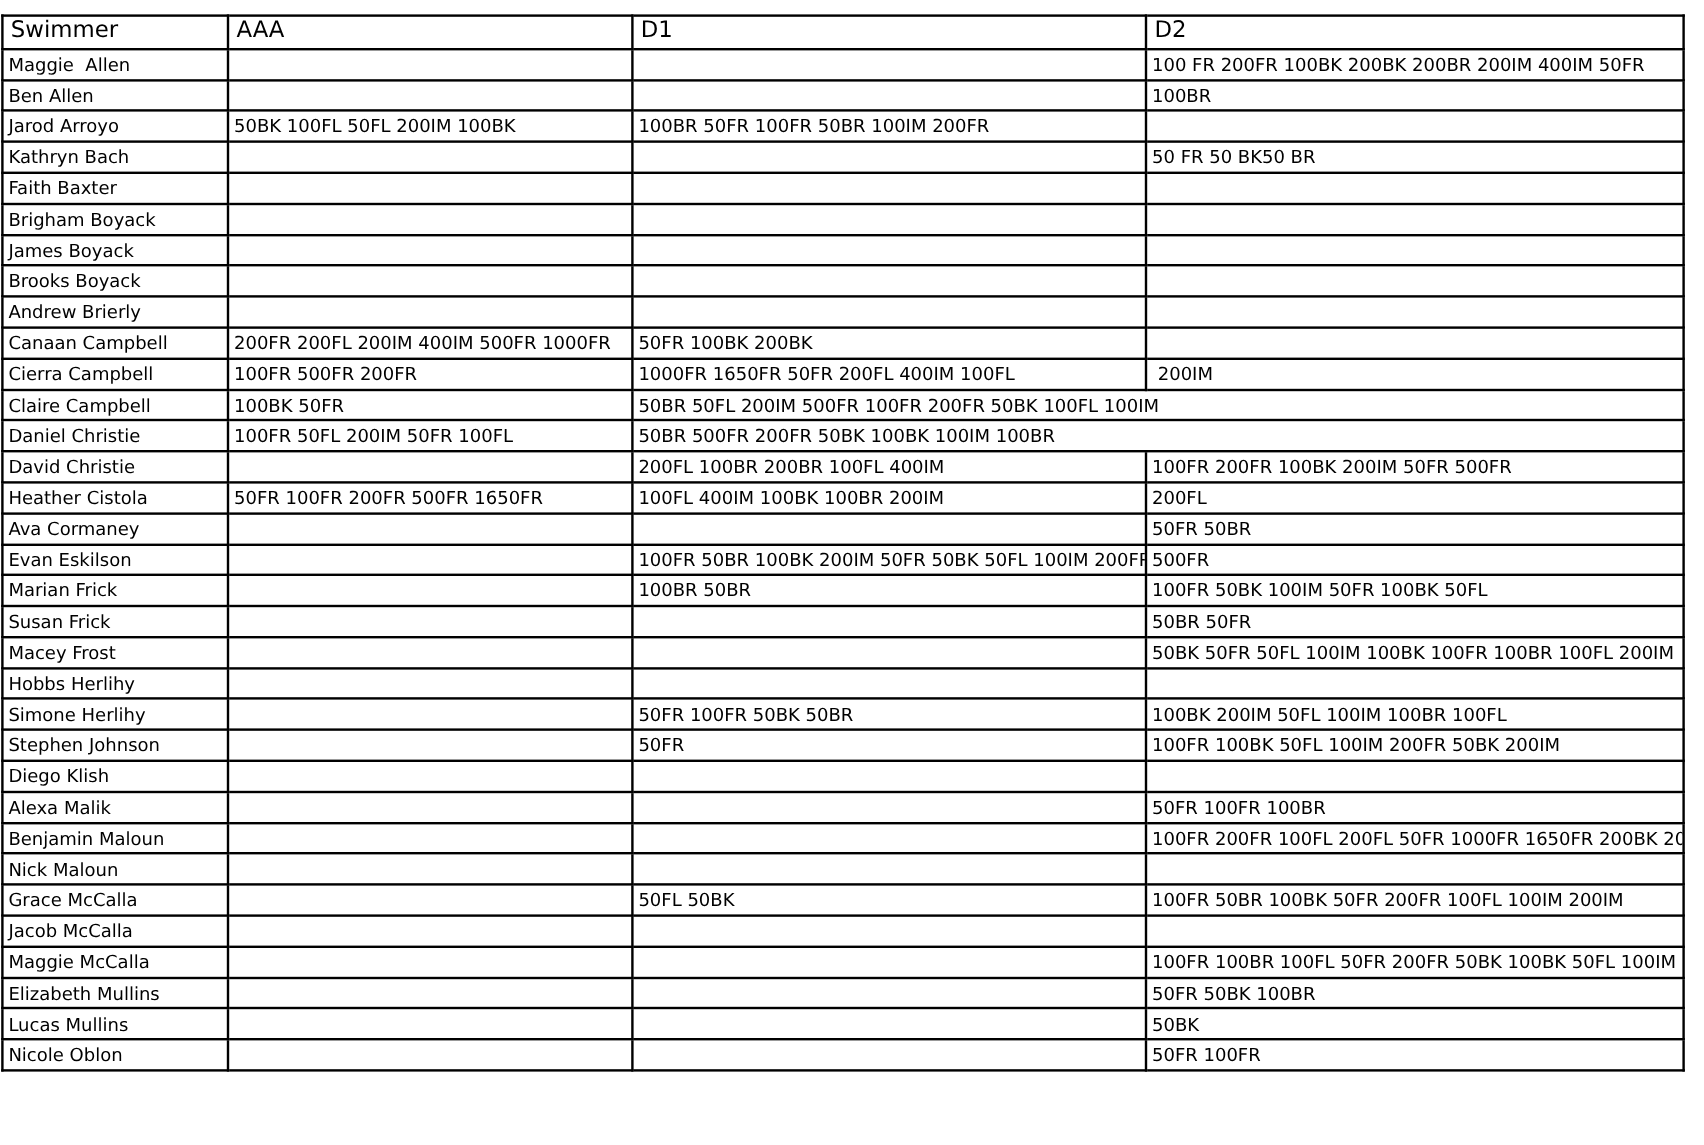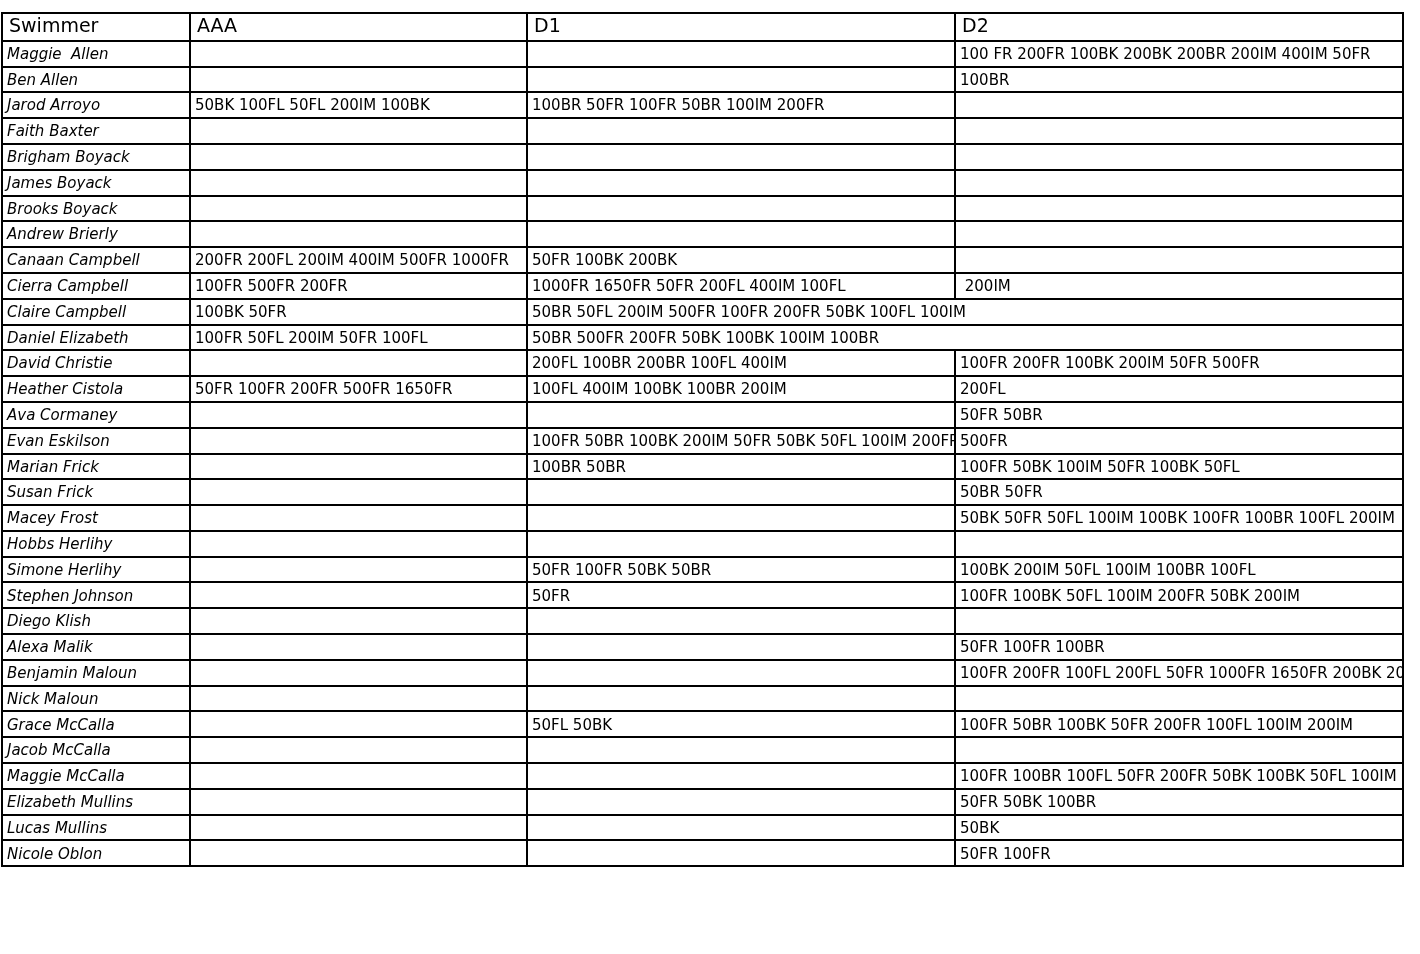--- a/index.html
+++ b/index.html
@@ -36,21 +36,21 @@
     text-align: left;
     height: 25.8px;
   }
   table.grid thead th {
     font-size: 19px;
     height: 27px;
     padding-left: 6px;
   }
   td.big { font-size: 20px; }
   td.sm  { font-size: 11px; padding-bottom: 5px; }
-  td.name { padding-left: 4px; font-style: italic; }
+  td.name { padding-left: 4px; }
 </style>
 </head>
 <body>
 
 <div class="sheet">
   <table class="grid">
     <colgroup>
       <col style="width:188px">
       <col style="width:337px">
       <col style="width:428px">
@@ -77,20 +77,26 @@
           <td></td>
           <td>100BR</td>
         </tr>
         <tr>
           <td class="name">Jarod Arroyo</td>
           <td>50BK 100FL 50FL 200IM 100BK</td>
           <td>100BR 50FR 100FR 50BR 100IM 200FR</td>
           <td></td>
         </tr>
         <tr>
+          <td class="name">Kathryn Bach</td>
+          <td></td>
+          <td></td>
+          <td>50 FR 50 BK50 BR</td>
+        </tr>
+        <tr>
           <td class="name">Faith Baxter</td>
           <td></td>
           <td></td>
           <td></td>
         </tr>
         <tr>
           <td class="name">Brigham Boyack</td>
           <td></td>
           <td></td>
           <td></td>
@@ -124,21 +130,21 @@
           <td>100FR 500FR 200FR</td>
           <td>1000FR 1650FR 50FR 200FL 400IM 100FL</td>
           <td> 200IM</td>
         </tr>
         <tr>
           <td class="name">Claire Campbell</td>
           <td>100BK 50FR</td>
           <td colspan="2">50BR 50FL 200IM 500FR 100FR 200FR 50BK 100FL 100IM</td>
         </tr>
         <tr>
-          <td class="name">Daniel Elizabeth</td>
+          <td class="name">Daniel Christie</td>
           <td>100FR 50FL 200IM 50FR 100FL</td>
           <td class="big" colspan="2">50BR 500FR 200FR 50BK 100BK 100IM 100BR</td>
         </tr>
         <tr>
           <td class="name">David Christie</td>
           <td></td>
           <td class="big">200FL 100BR 200BR 100FL 400IM</td>
           <td>100FR 200FR 100BK 200IM 50FR 500FR</td>
         </tr>
         <tr>

